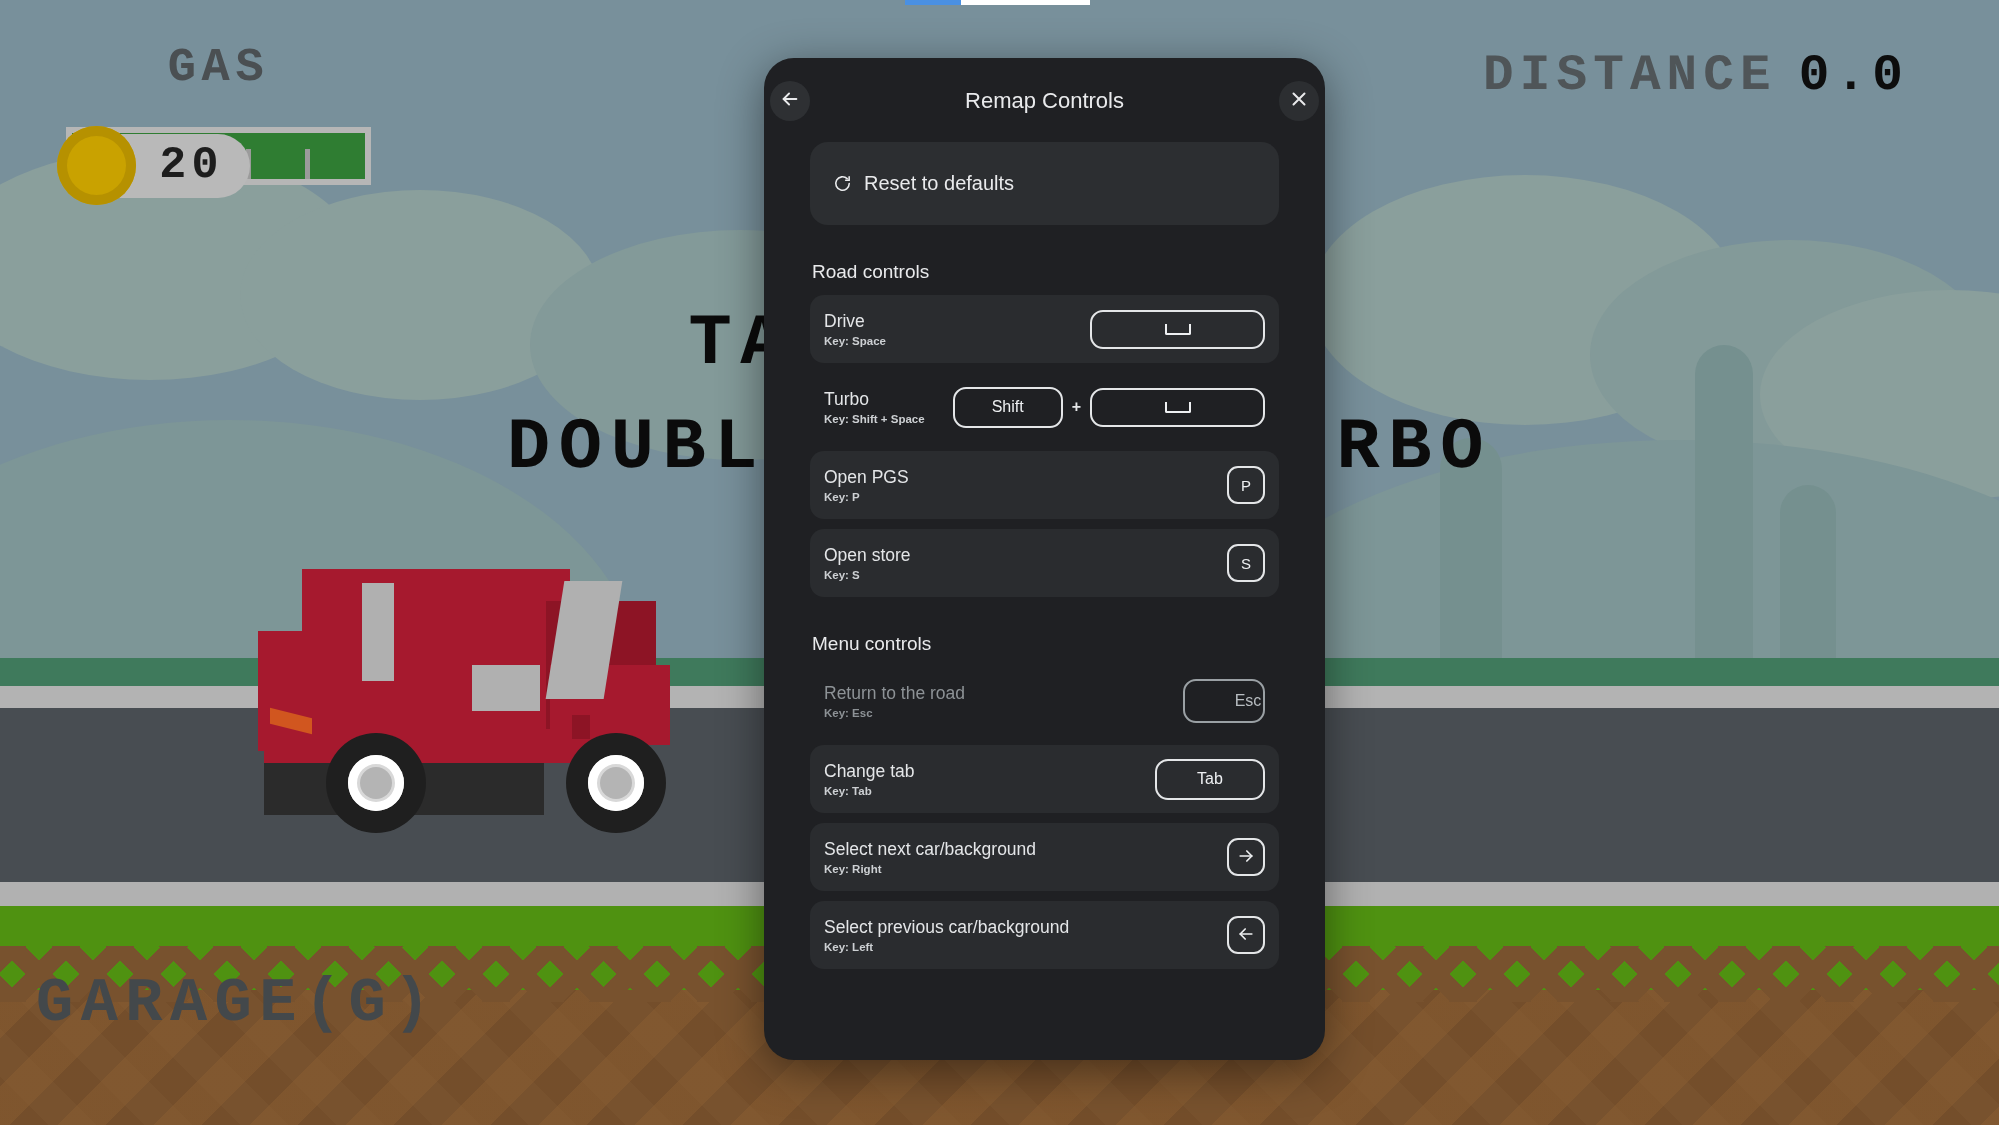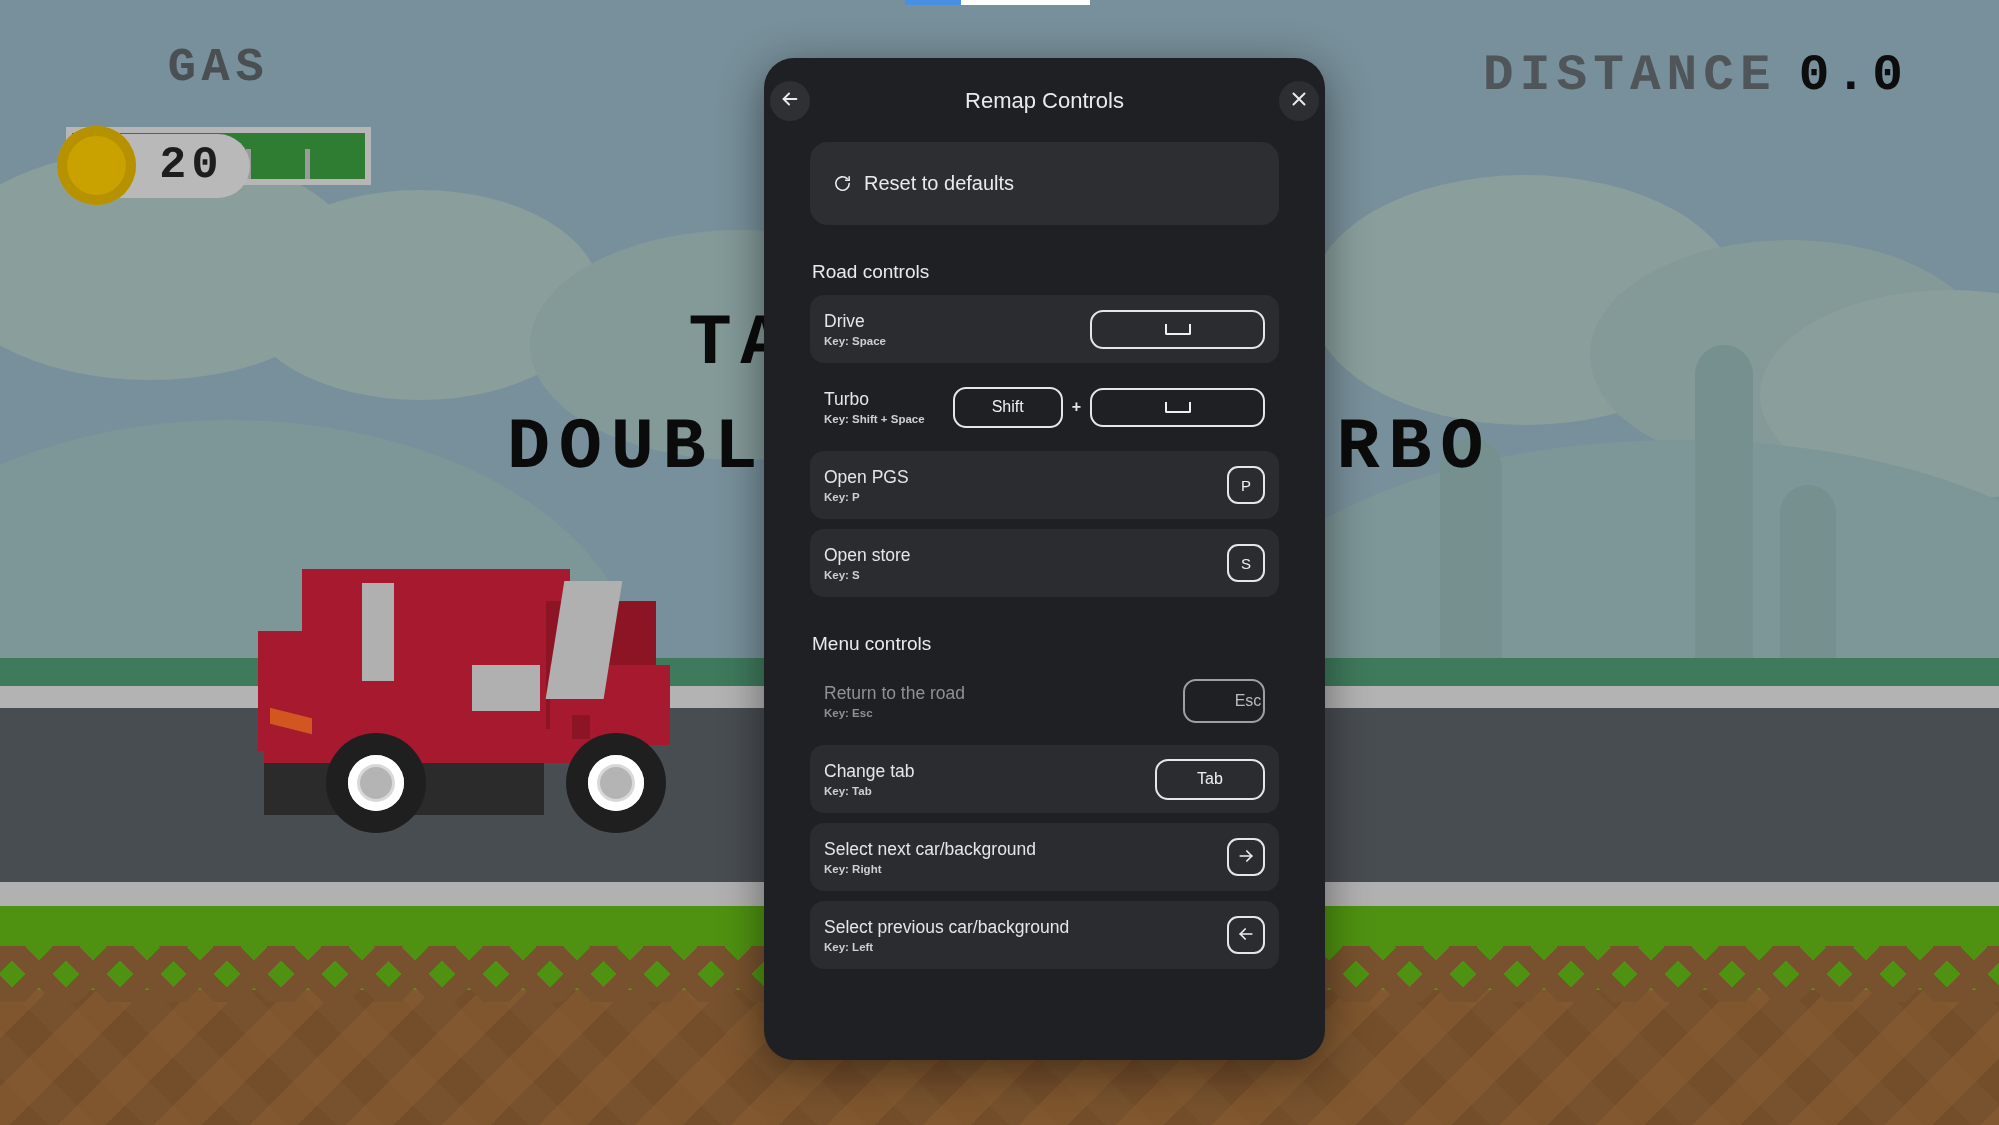--- a/index.html
+++ b/index.html
@@ -261,20 +261,21 @@
   <div id="hud-distance" class="pixfont">
     <span class="dlabel">DISTANCE</span>
     <span class="dval">0.0</span>
   </div>
 
   <div id="tap-hint" class="pixfont">
     <div>TAP TO DRIVE</div>
     <div>DOUBLE TAP TO TURBO</div>
   </div>
 
+  <div id="btn-garage" class="pixfont">GARAGE(G)</div>
 </div>
 
 <div id="top-progress">
   <div class="bar" style="width: 30%; background: rgb(74, 144, 226);"></div>
 </div>
 
 <div id="dialog">
 
   <div id="dialog-header">
     <div id="back-btn" class="round-btn">

